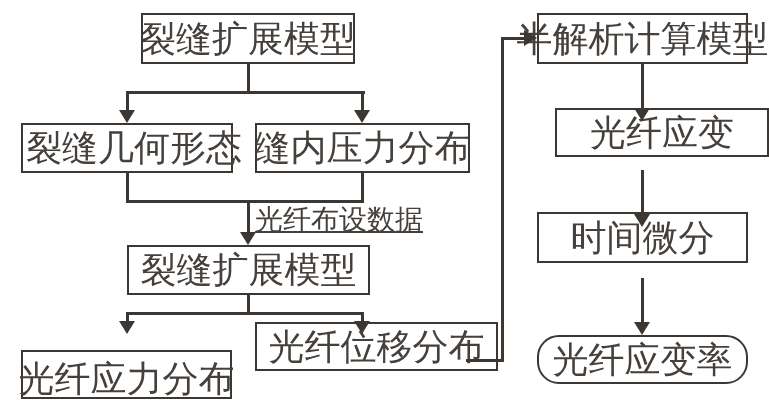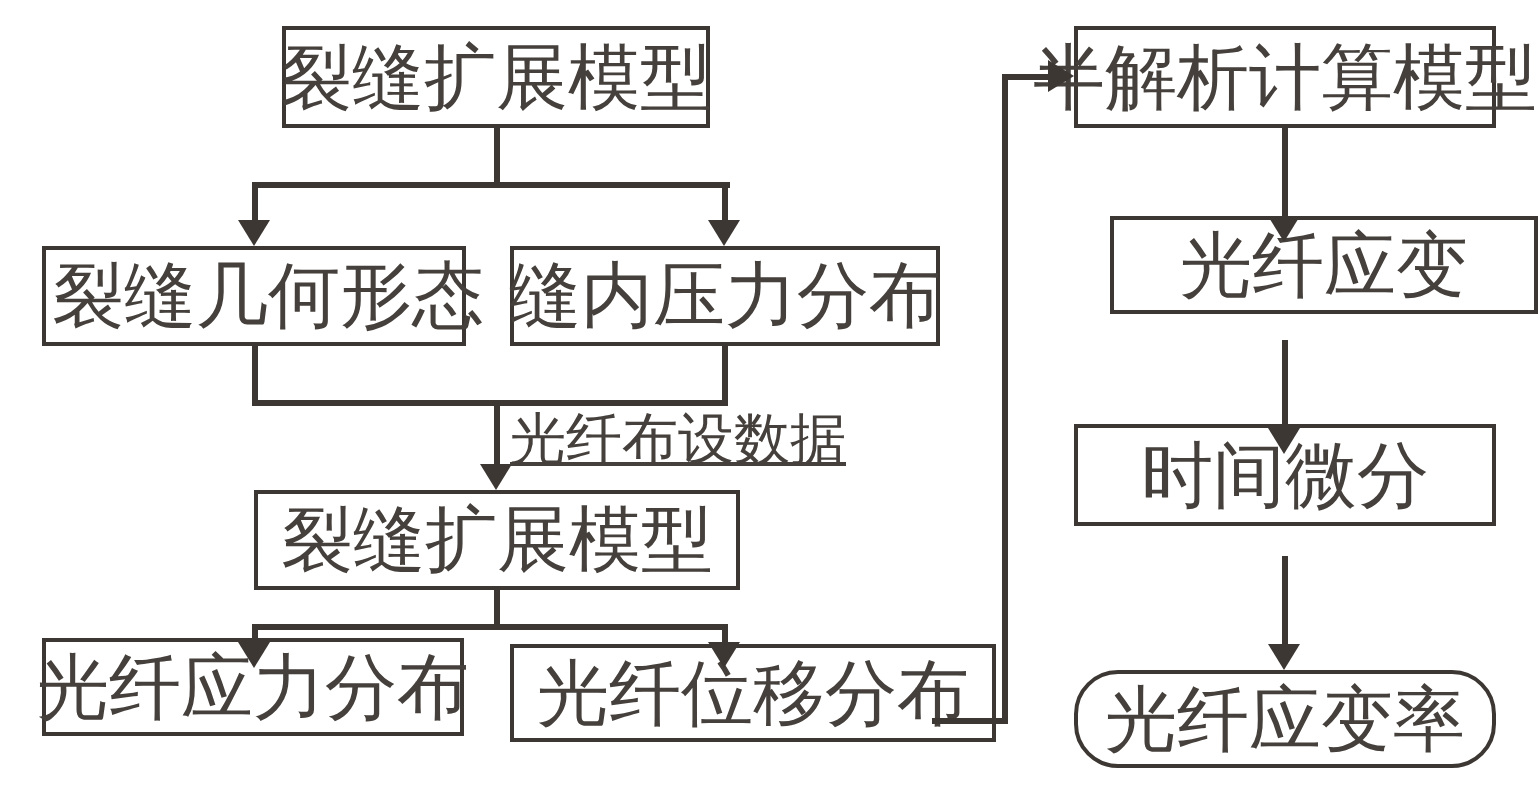--- a/index.html
+++ b/index.html
@@ -71,21 +71,21 @@
   </div>
 
   <div class="node" style="left:255px; top:123px; width:215px; height:50px;">
     <span>缝内压力分布</span>
   </div>
 
   <div class="node" style="left:127px; top:245px; width:243px; height:50px;">
     <span>裂缝扩展模型</span>
   </div>
 
-  <div class="node" style="left:21px; top:319px; width:211px; height:49px;">
+  <div class="node" style="left:21px; top:350px; width:211px; height:49px;align-items:flex-end;">
     <span>光纤应力分布</span>
   </div>
 
   <div class="node" style="left:255px; top:322px; width:243px; height:49px;">
     <span>光纤位移分布</span>
   </div>
 
   <div class="node" style="left:537px; top:13px; width:211px; height:51px;">
     <span>半解析计算模型</span>
   </div>

